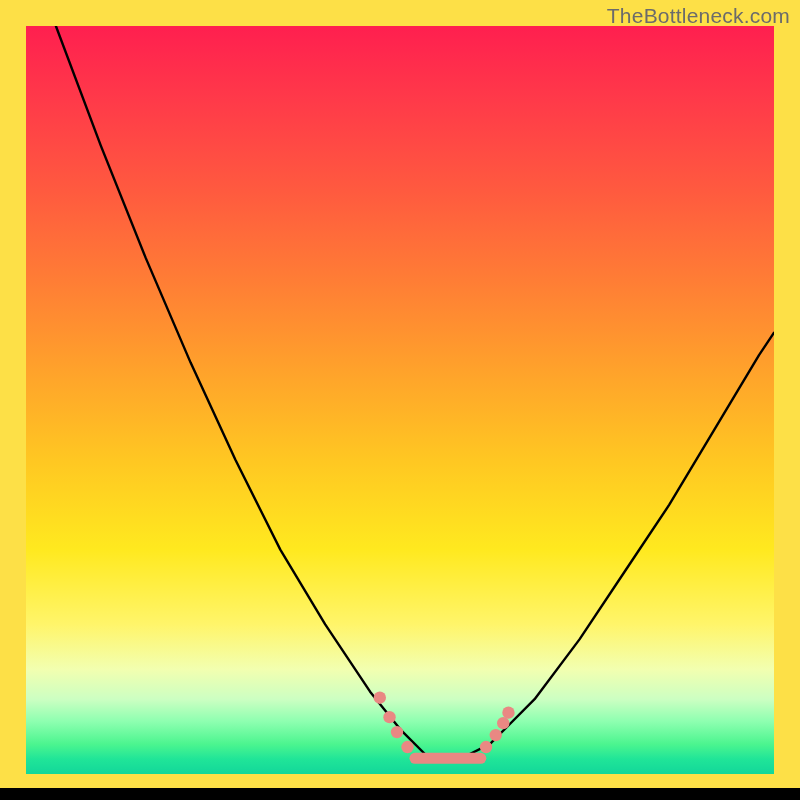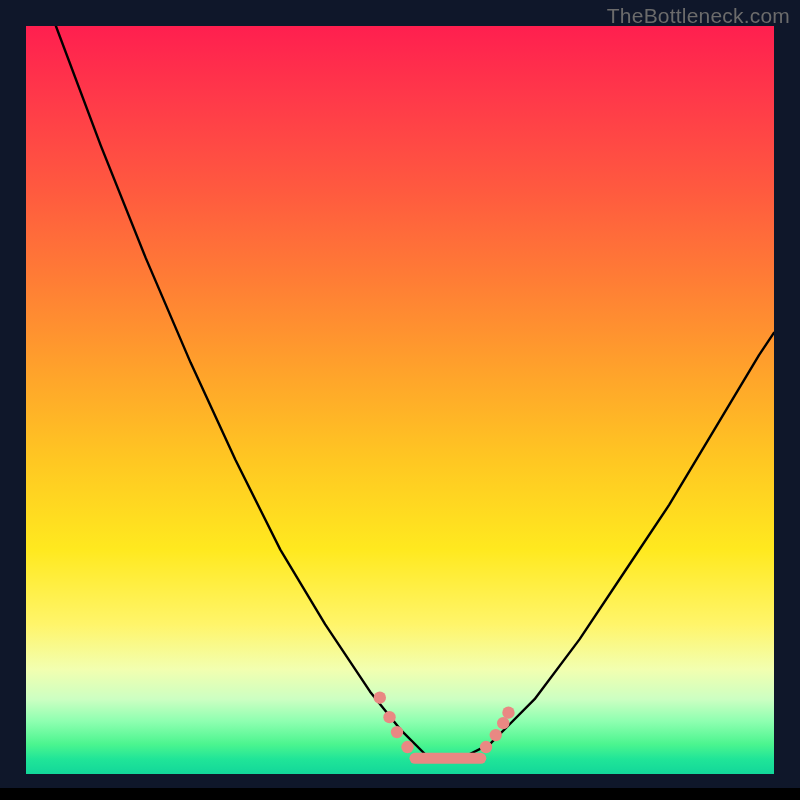--- a/index.html
+++ b/index.html
@@ -7,21 +7,21 @@
     padding: 0;
     width: 800px;
     height: 800px;
     background: #000;
     overflow: hidden;
   }
   .stage {
     position: relative;
     width: 800px;
     height: 788px;
-    background: #0f172a;
+    background: #fde047;
   }
   .plot {
     position: absolute;
     left: 26px;
     top: 26px;
     width: 748px;
     height: 748px;
     background: linear-gradient(
       to bottom,
       #ff1f4f 0%,

